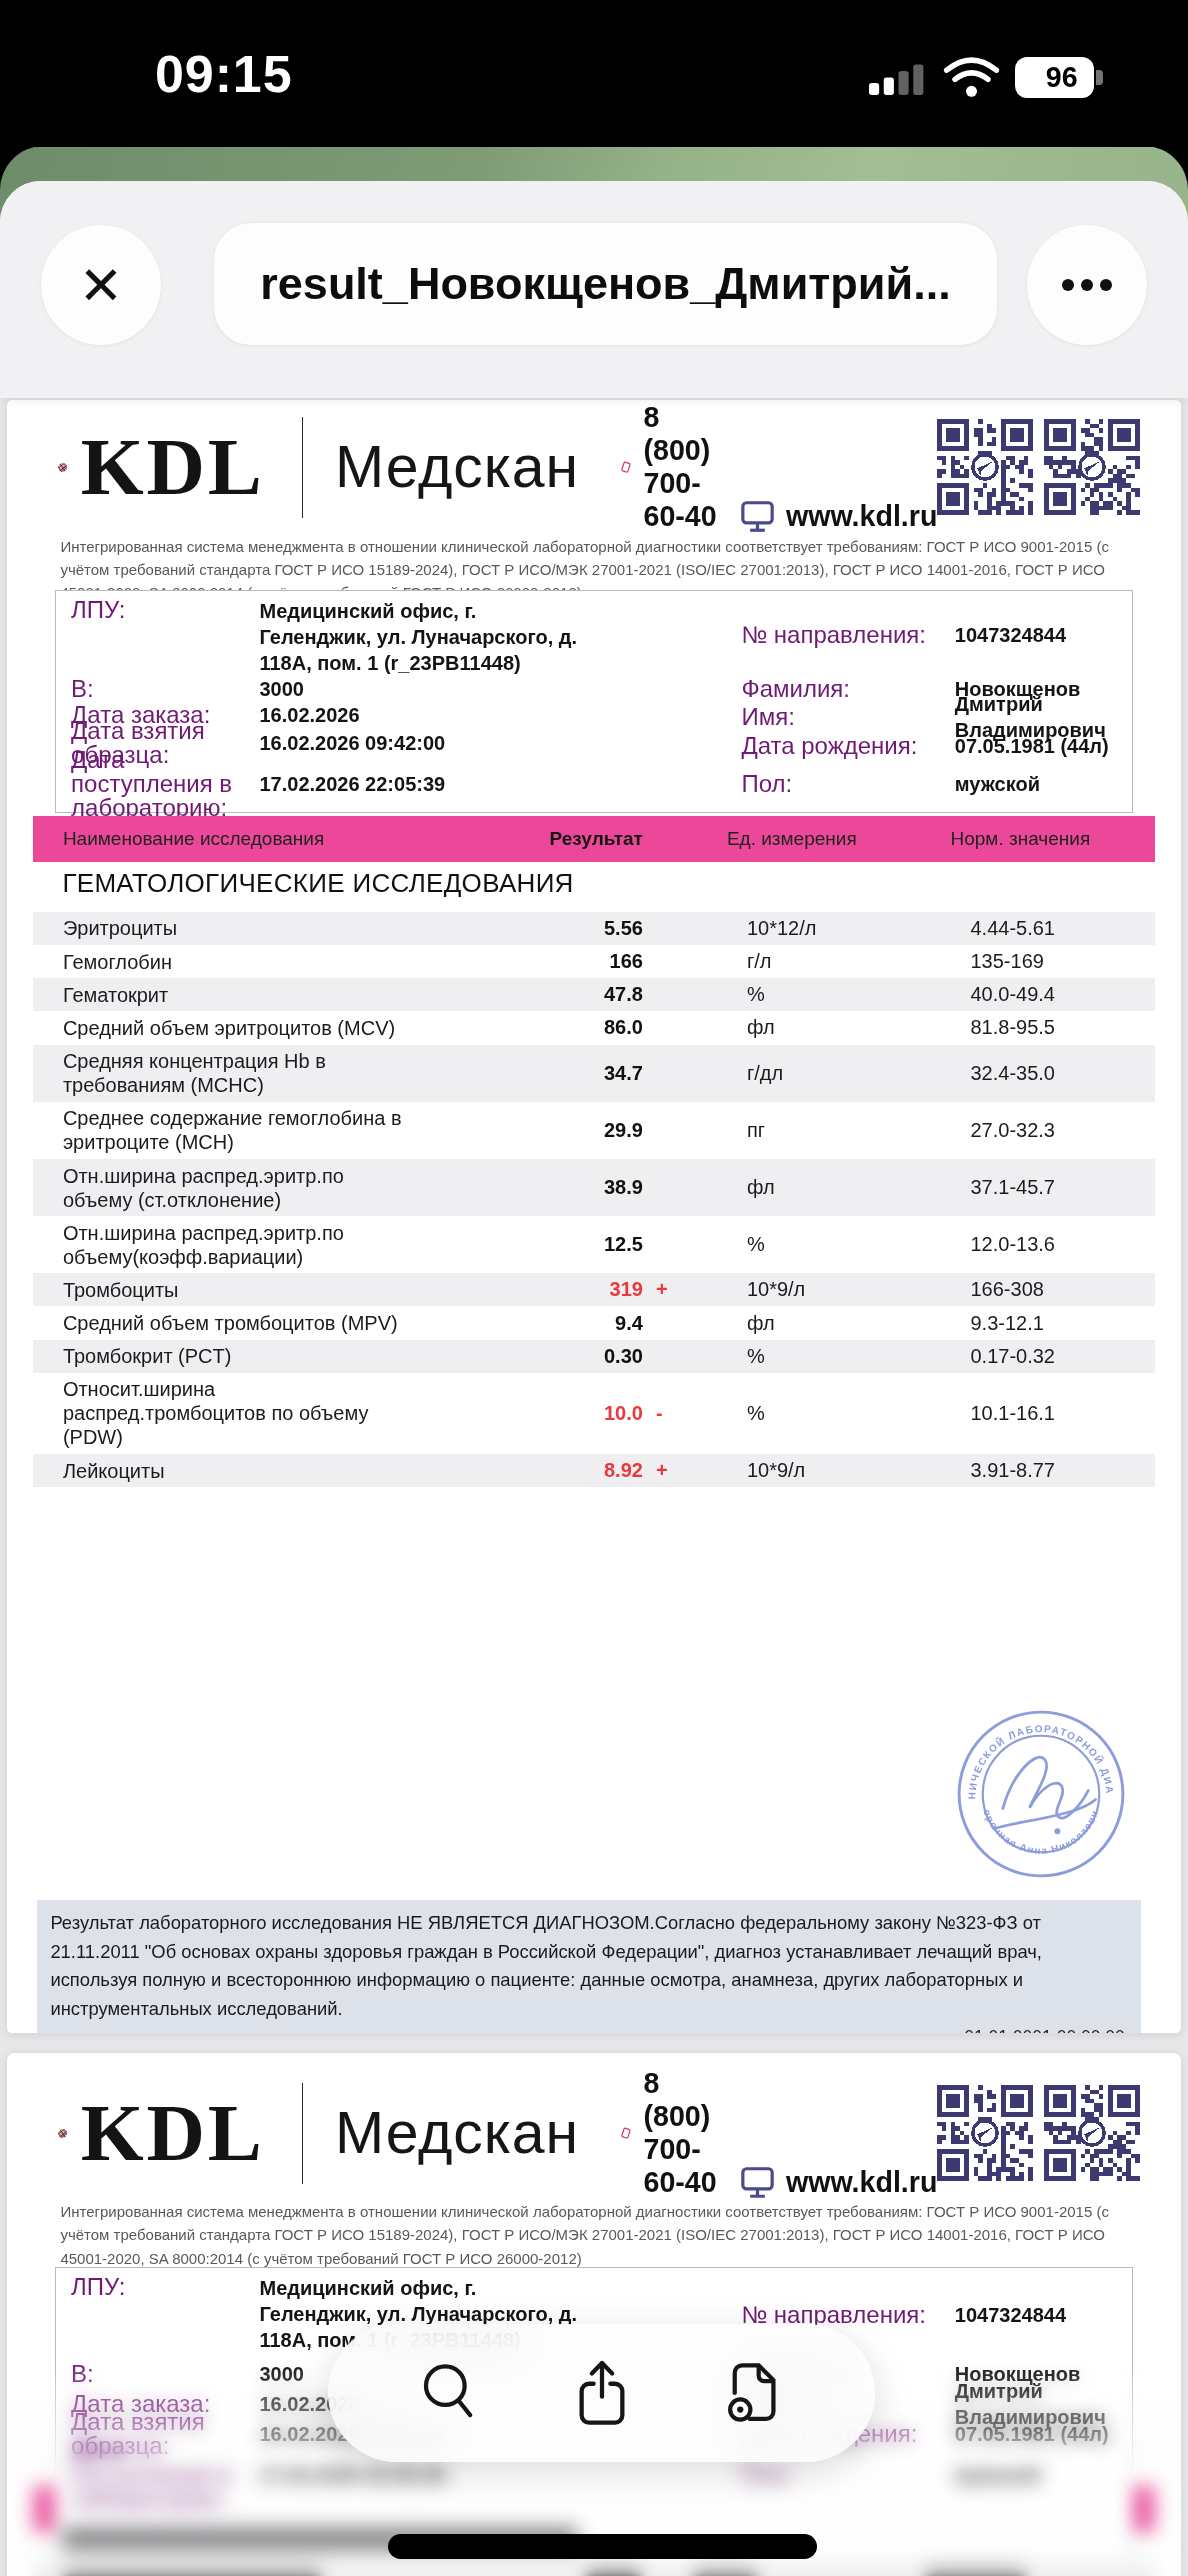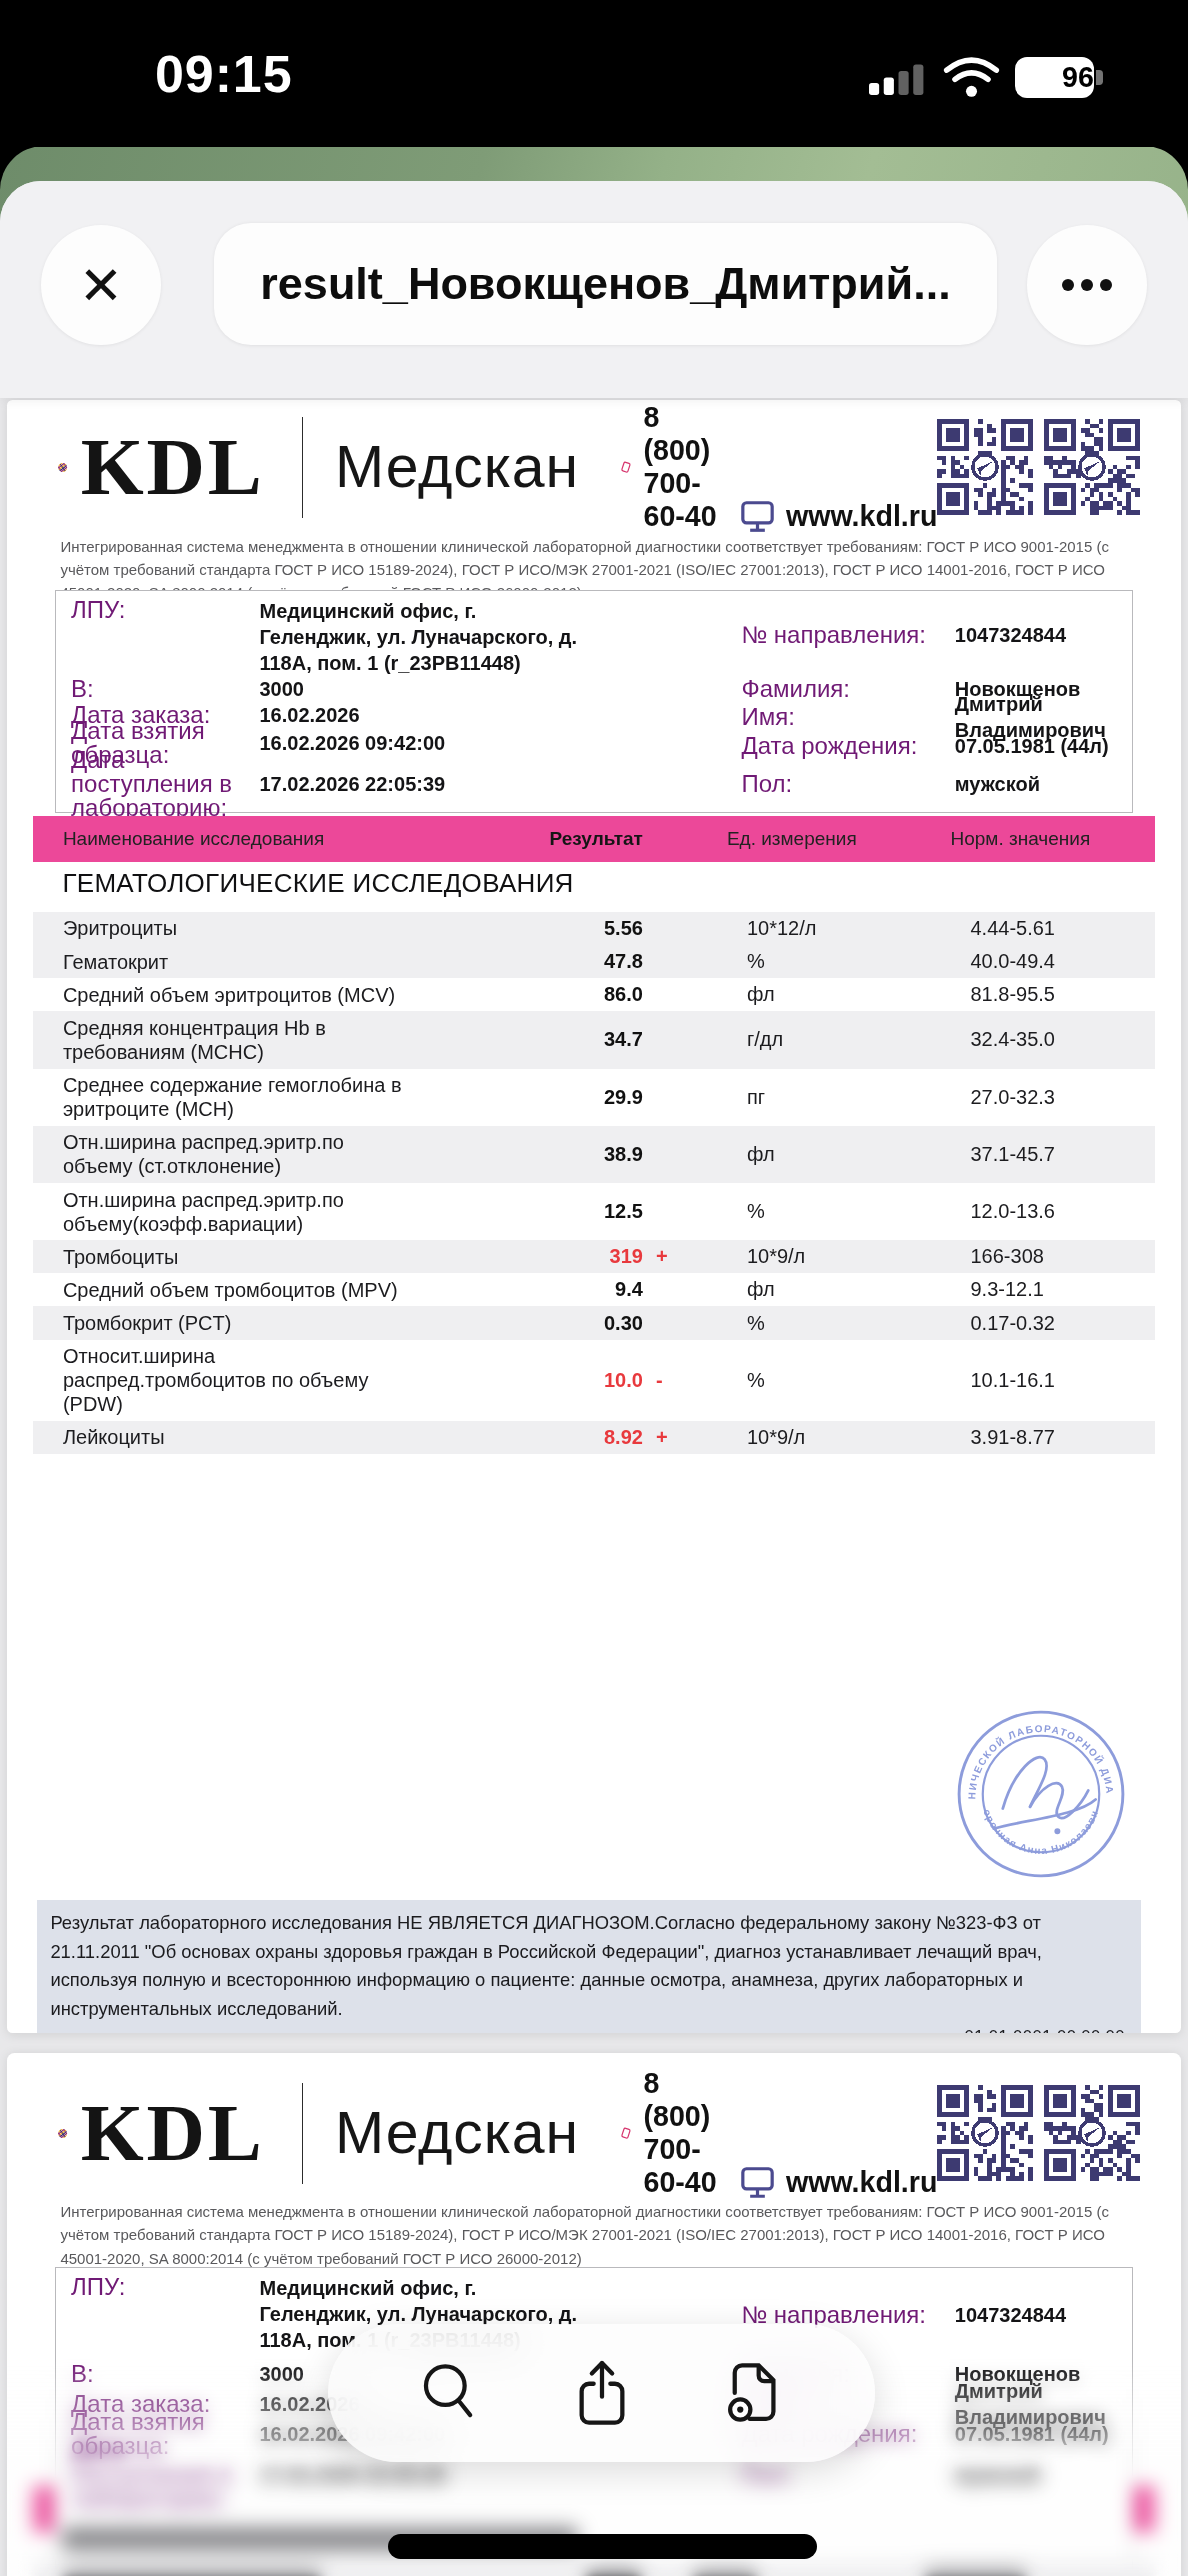--- a/index.html
+++ b/index.html
@@ -3,21 +3,21 @@
 <meta charset="utf-8">
 <style>
   * { margin:0; padding:0; box-sizing:border-box; }
   body { background:#000; font-family:"Liberation Sans", sans-serif; }
   .screen { position:relative; width:1188px; height:2576px; background:#000; overflow:hidden; margin:0 auto; }
 
   
   .statusbar { position:absolute; top:0; left:0; width:100%; height:147px; background:#000; z-index:50; }
   .sb-time { position:absolute; left:155px; top:44px; color:#fff; font-size:52px; font-weight:700; letter-spacing:0.9px; }
   .sb-right { position:absolute; right:85px; top:57px; display:flex; align-items:center; gap:14.7px; }
-  .batt { width:79px; height:41px; background:#fff; border-radius:12px; display:flex; align-items:center; justify-content:flex-end; color:#000; font-size:28.6px; font-weight:700; }
+  .batt { width:79px; height:41px; background:#fff; border-radius:12px; display:flex; align-items:center; justify-content:flex-start; color:#000; font-size:28.6px; font-weight:700;padding-left:31px; }
   .batt-nub { width:7.4px; height:15.7px; background:rgba(255,255,255,.45); border-radius:0 3.7px 3.7px 0; margin-left:1.8px; }
 
   
   .green-band { position:absolute; top:146px; left:0; width:100%; height:111px;
     background:linear-gradient(105deg,#6e8c6a 0%,#7f9c77 40%,#94b188 55%,#a3bd94 72%,#97b38a 100%);
     border-radius:44px 44px 0 0; }
 
   
   .sheet { position:absolute; top:181px; left:0; width:100%; height:2395px; background:#f1f1f3; border-radius:41px 41px 0 0; overflow:hidden; }
   .titlebar { position:absolute; top:0; left:0; width:100%; height:217px; background:#f1f1f3; z-index:5; box-shadow:0 3.7px 9.2px rgba(0,0,0,.05); }
@@ -494,20 +494,27 @@
 
         <div class="tsection">ГЕМАТОЛОГИЧЕСКИЕ ИССЛЕДОВАНИЯ</div>
 
         <div class="trows">
             <div class="trow alt">
               <div class="c-name">Эритроциты</div>
               <div class="c-res">5.56</div>
               <div class="c-flag abn"></div>
               <div class="c-unit">10*12/л</div>
               <div class="c-norm">4.44-5.61</div>
+            </div>
+            <div class="trow">
+              <div class="c-name">Гемоглобин</div>
+              <div class="c-res">166</div>
+              <div class="c-flag abn"></div>
+              <div class="c-unit">г/л</div>
+              <div class="c-norm">135-169</div>
             </div>
             <div class="trow alt">
               <div class="c-name">Гематокрит</div>
               <div class="c-res">47.8</div>
               <div class="c-flag abn"></div>
               <div class="c-unit">%</div>
               <div class="c-norm">40.0-49.4</div>
             </div>
             <div class="trow">
               <div class="c-name">Средний объем эритроцитов (MCV)</div>

